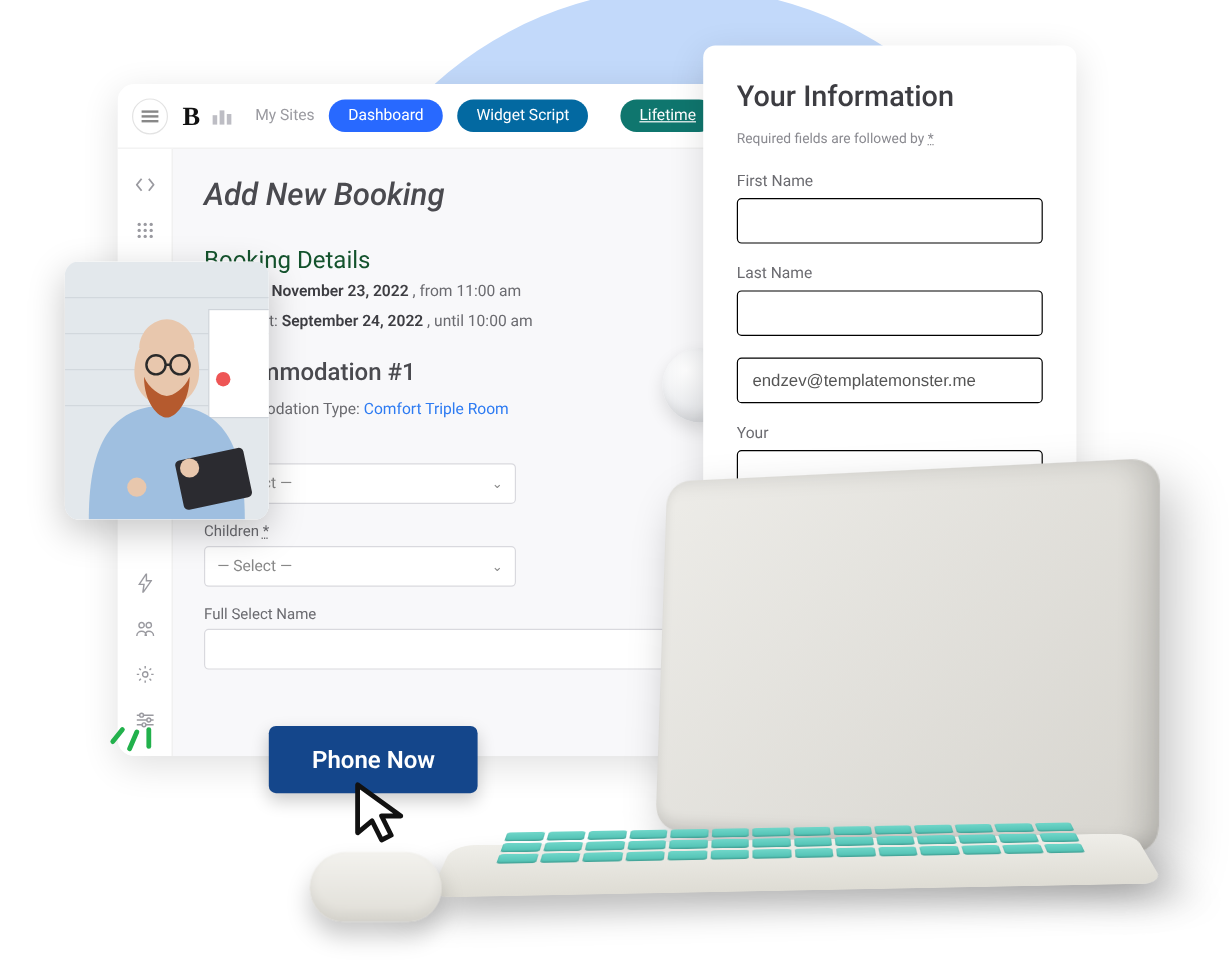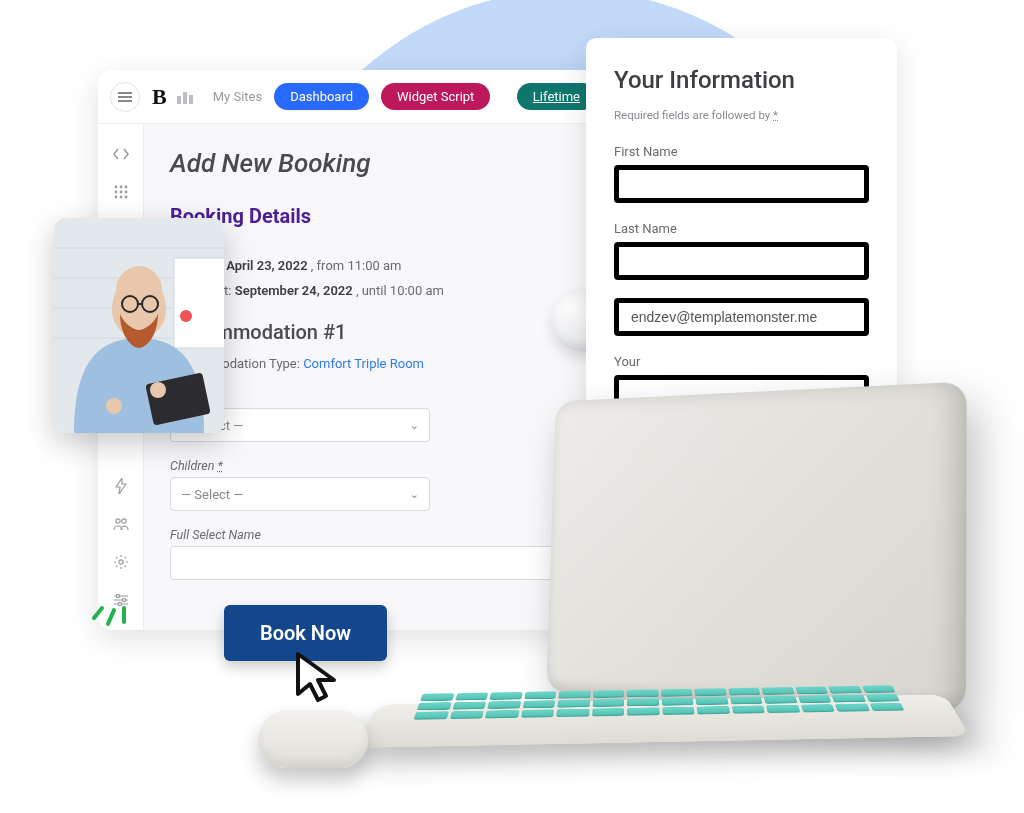--- a/index.html
+++ b/index.html
@@ -68,21 +68,21 @@
     color:#9a9aa0; font-size:13px;
   }
   .pill {
     padding: 6px 16px;
     border-radius: 18px;
     font-size: 13px;
     color:#fff;
     white-space: nowrap;
   }
   .pill-blue { background:#2869ff; }
-  .pill-dark { background:#be185d; }
+  .pill-dark { background:#0369a1; }
   .pill-green { background:#0f766e; margin-left:auto; overflow:hidden;text-decoration:underline; }
 
   .dash-body { display:flex; height: calc(100% - 54px); }
   .dash-side {
     width: 46px;
     background:#fff;
     border-right:1px solid #eee;
     display:flex; flex-direction:column; align-items:center;
     gap: 18px;
     padding-top: 20px;
@@ -90,27 +90,27 @@
     font-size: 14px;
   }
   .side-ic { width:20px; height:20px; display:flex; align-items:center; justify-content:center; }
 
   .dash-main {
     flex:1;
     padding: 24px 26px;
     overflow:hidden;
   }
   .h-title { font-size: 26px; color:#4a4a4f; font-weight:500; margin-bottom: 26px; font-style: italic; }
-  .h-sub { font-size: 20px; color:#4c1d95; font-weight:700; margin-bottom: 30px; }
+  .h-sub { font-size: 20px; color:#14532d; font-weight:400; margin-bottom: 8px; }
   .meta-line { font-size: 13px; color:#6b6b70; margin-bottom: 10px; }
   .meta-line b { color:#3d3d42; font-weight:600; }
   .h-sub2 { font-size: 20px; color:#4a4a4f; font-weight:500; margin: 22px 0 12px; }
   .accom-type { font-size: 13px; color:#6b6b70; margin-bottom: 18px; }
   .accom-type .link { color:#2d7bf2; }
-  .frm-label { font-size: 12.5px; color:#6b6b70; display:block; margin-bottom:4px;font-style:italic; }
+  .frm-label { font-size: 12.5px; color:#6b6b70; display:block; margin-bottom:4px; }
   .req { text-decoration: underline dotted; }
   .select, .text-input {
     width: 100%;
     max-width: 260px;
     height: 34px;
     border: 1px solid #d9d9de;
     border-radius: 4px;
     background:#fff;
     padding: 0 10px;
     font-size: 13px;
@@ -190,21 +190,21 @@
     padding: 28px 28px 20px;
     z-index: 5;
   }
   .info-title { font-size: 24px; color:#3d3d42; font-weight:500; margin-bottom: 14px;}
   .info-req { font-size: 11.5px; color:#8a8a90; margin-bottom: 22px; }
   .info-req .req { text-decoration: underline dotted; }
   .fld-label { font-size: 13px; color:#6b6b70; margin-bottom: 6px; display:block; }
   .fld-input {
     width: 100%;
     height: 38px;
-    border: 5px solid #000000;
+    border: 1px solid #000000;
     border-radius: 4px;
     padding: 0 12px;
     font-size: 14px;
     color:#555;
     margin-bottom: 18px;
     background:#fff;
   }
 
   
   .laptop {
@@ -346,21 +346,21 @@
             <circle cx="11" cy="7" r="1.6" fill="#f8f8fa" stroke="#9a9aa0" stroke-width="1.2"></circle>
             <circle cx="7" cy="11" r="1.6" fill="#f8f8fa" stroke="#9a9aa0" stroke-width="1.2"></circle>
           </svg>
       </div>
     </div>
     <div class="dash-main">
       <div class="h-title">Add New Booking</div>
       <div class="h-sub">Booking Details</div>
       <div class="meta-line">
         <span>Check-in:</span>
-        <b>April 23, 2022</b>
+        <b>November 23, 2022</b>
         <span>, from 11:00 am</span>
       </div>
       <div class="meta-line">
         <span>Check-out:</span>
         <b>September 24, 2022</b>
         <span>, until 10:00 am</span>
       </div>
       <div class="h-sub2">Accommodation #1</div>
       <div class="accom-type">
         <span>Accommodation Type:</span>
@@ -427,21 +427,21 @@
 </div>
 
 <svg class="speed-marks" width="50" height="50">
   <g stroke="#22b14c" stroke-width="4" stroke-linecap="round">
     <line x1="10" y1="38" x2="18" y2="28"></line>
     <line x1="24" y1="44" x2="30" y2="30"></line>
     <line x1="40" y1="42" x2="40" y2="28"></line>
   </g>
 </svg>
 
-<div class="book-btn">Book Now</div>
+<div class="book-btn">Phone Now</div>
 <svg class="cursor-arrow" width="54" height="58" viewBox="0 0 54 58">
   <path d="M6 4 L6 44 L18 34 L26 50 L34 46 L26 30 L42 30 Z" fill="#fff" stroke="#111" stroke-width="4" stroke-linejoin="round"></path>
 </svg>
 
 <div class="info-panel">
   <div class="info-title">Your Information</div>
   <div class="info-req">
     <span>Required fields are followed by </span><span class="req">*</span>
   </div>
 

